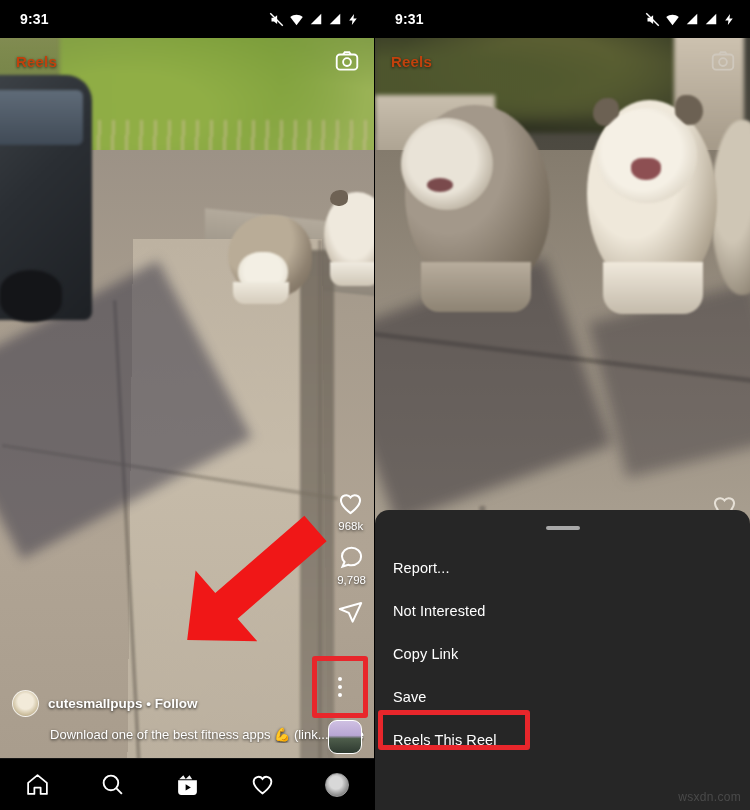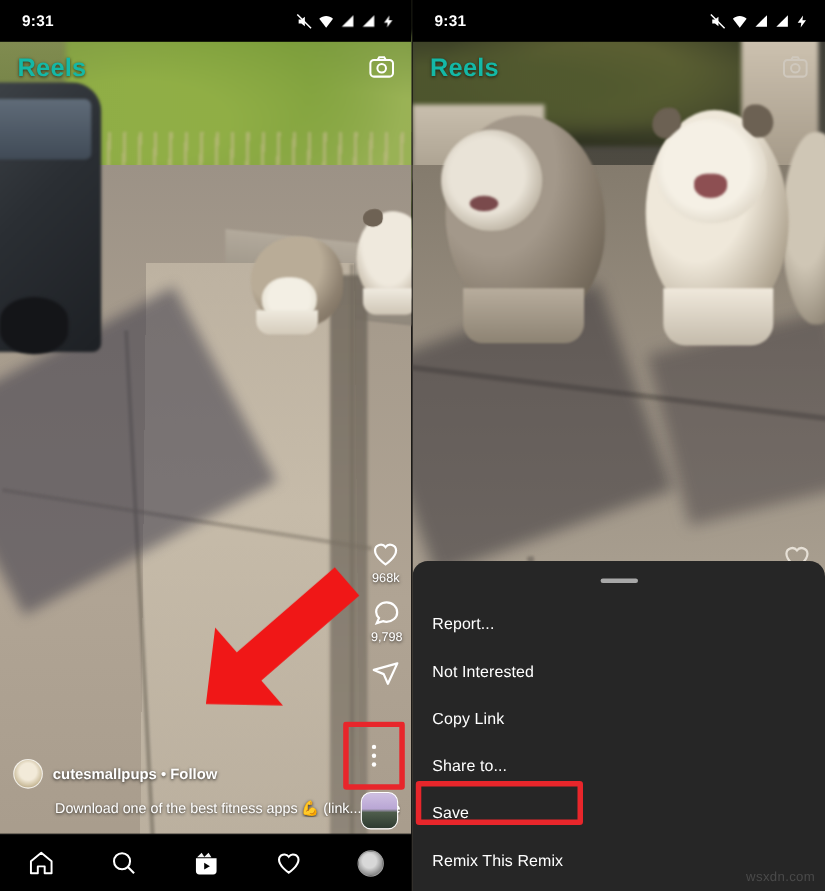--- a/index.html
+++ b/index.html
@@ -210,21 +210,21 @@
     background: radial-gradient(ellipse at 35% 30%, #cfc6b5 0 40%, #8b8171 80%);
     border-radius: 50% 45% 45% 50%; filter: blur(1.4px); }
 
   
   .reels-header {
     position: absolute; top: 38px; left: 0; width: 100%; height: 46px;
     display: flex; align-items: center; justify-content: space-between;
     padding: 0 14px 0 16px; z-index: 20;
   }
   .reels-title {
-    color: #14b8a6; font-size: 23px; font-weight: 700; letter-spacing: .2px;
+    color: #c2410c; font-size: 15px; font-weight: 700; letter-spacing: .2px;
     text-shadow: 0 1px 3px rgba(0,0,0,.65);
   }
 
   
   .rail {
     position: absolute; right: 8px; top: 490px; z-index: 22;
     display: flex; flex-direction: column; align-items: flex-start;
   }
   .rail-item { display: flex; flex-direction: column; align-items: center; margin-bottom: 12px; }
   .rail-count {
@@ -505,21 +505,20 @@
       <svg width="27" height="27" viewBox="0 0 24 24" fill="none" stroke="#e6e0d6" stroke-width="1.8">
         <path d="M12 20.5S3.5 14.8 3.5 9.2A4.7 4.7 0 0 1 12 6.6a4.7 4.7 0 0 1 8.5 2.6c0 5.6-8.5 11.3-8.5 11.3z"></path>
       </svg>
     </div>
 
     <div class="sheet">
       <div class="sheet-handle"></div>
       <div class="sheet-item">Report...</div>
       <div class="sheet-item">Not Interested</div>
       <div class="sheet-item">Copy Link</div>
-      <div class="sheet-item">Share to...</div>
       <div class="sheet-item">Save</div>
-      <div class="sheet-item">Remix This Remix</div>
+      <div class="sheet-item">Reels This Reel</div>
       <div class="redbox-save"></div>
       <span class="watermark">wsxdn.com</span>
     </div>
 
   </div>
 </div>
 
 </body></html>

